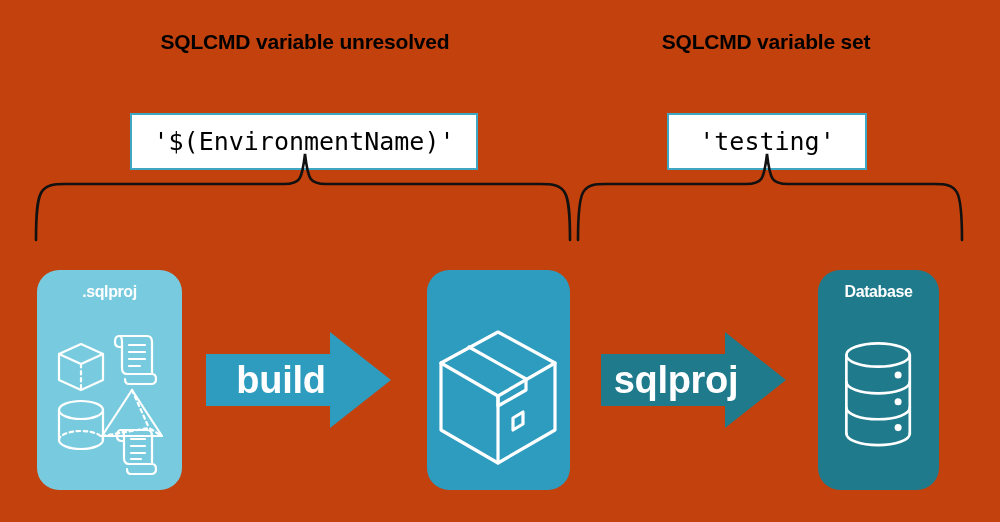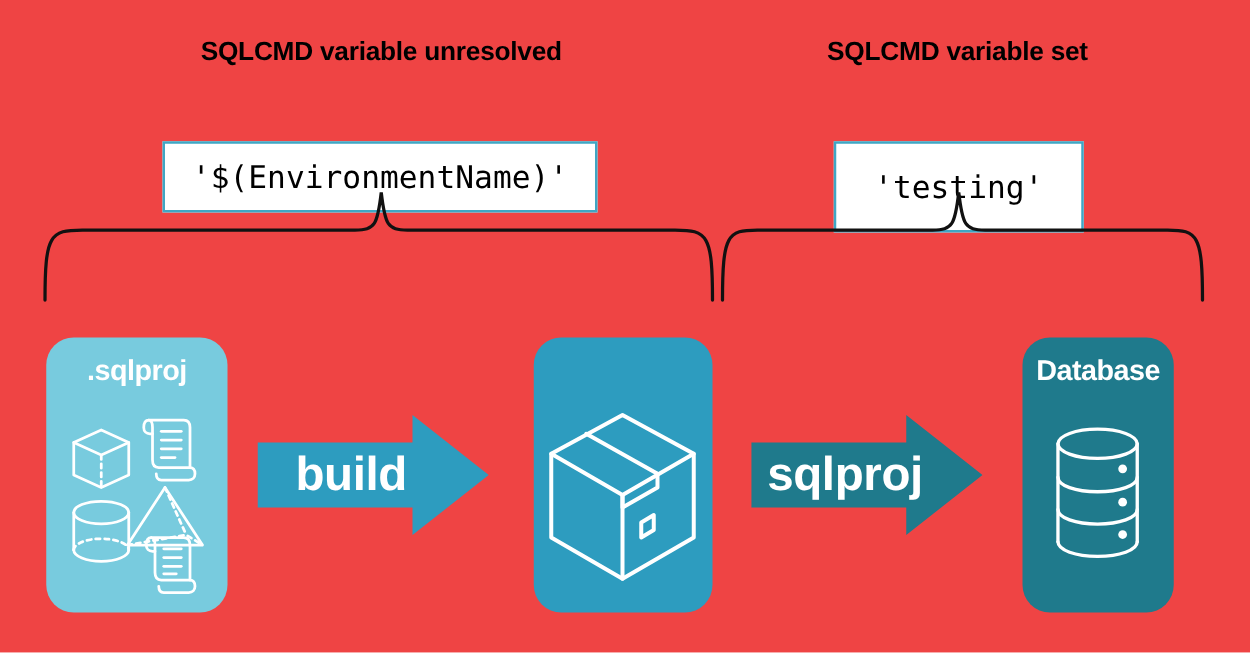--- a/index.html
+++ b/index.html
@@ -8,21 +8,21 @@
     background: #ffffff;
   }
   body {
     font-family: "Liberation Sans", sans-serif;
     -webkit-font-smoothing: antialiased;
   }
   #stage {
     position: relative;
     width: 1000px;
     height: 522px;
-    background: #ef4444;
+    background: #c2410c;
     overflow: hidden;
   }
 
   
   .heading {
     position: absolute;
     font-family: "Liberation Sans", sans-serif;
     font-weight: bold;
     font-size: 21px;
     color: #000000;
@@ -42,21 +42,21 @@
     display: flex;
     align-items: center;
     justify-content: center;
     font-family: "DejaVu Sans Mono", monospace;
     font-size: 25px;
     color: #000000;
     white-space: nowrap;
     margin-top: 32px;
   }
   #codebox-left  { left: 130px; top: 81px; width: 348px; height: 57px; }
-  #codebox-right { left: 667px; top: 81px; width: 200px; height: 73px; }
+  #codebox-right { left: 667px; top: 81px; width: 200px; height: 57px; }
 
   
   .brace-svg {
     position: absolute;
     top: 0;
     left: 0;
     width: 1000px;
     height: 522px;
     pointer-events: none;
   }
@@ -73,21 +73,21 @@
   #card-database { left: 818px; width: 121px; background: #1F7A8C; }
 
   .card-title {
     position: absolute;
     top: 13px;
     left: 0;
     width: 100%;
     text-align: center;
     font-family: "Liberation Sans", sans-serif;
     font-weight: bold;
-    font-size: 23px;
+    font-size: 16px;
     color: #ffffff;
     white-space: nowrap;
     letter-spacing: -0.4px;
   }
   .card-art {
     position: absolute;
     left: 0;
     top: 48px;
     width: 100%;
     height: 165px;

